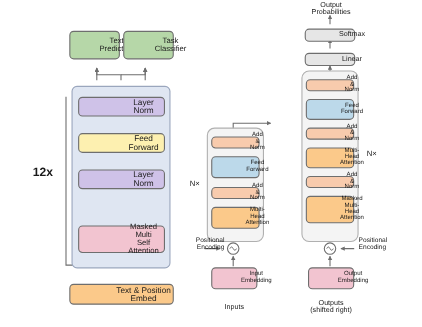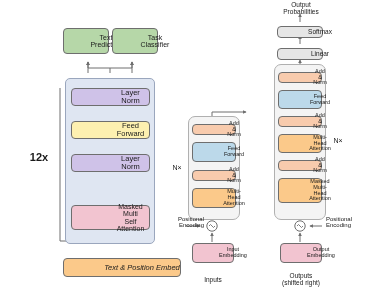--- a/index.html
+++ b/index.html
@@ -125,21 +125,21 @@
 
   <div class="box c-purple" style="left:71px;top:88px;width:79px;height:18px;font-size:7.5px;">Layer Norm</div>
 
   <div class="box c-yellow" style="left:71px;top:121px;width:79px;height:18px;font-size:7.5px;">Feed Forward</div>
 
   <div class="box c-purple" style="left:71px;top:154px;width:79px;height:18px;font-size:7.5px;">Layer Norm</div>
 
   <div class="box c-pink" style="left:71px;top:205px;width:79px;height:25px;font-size:7px;white-space:pre-line;">Masked Multi
 Self Attention</div>
 
-  <div class="box c-orange" style="left:63px;top:258px;width:118px;height:19px;font-size:7.5px;font-style:italic;">Text &amp; Position Embed</div>
+  <div class="box c-orange" style="left:63px;top:258px;width:95px;height:19px;font-size:7.5px;">Text &amp; Position Embed</div>
 
   <div class="lbl" style="left:272px;top:1px;width:58px;font-size:6.5px;white-space:pre-line;">Output
 Probabilities</div>
 
   <div class="box c-grey" style="left:277px;top:26px;width:46px;height:12px;font-size:6.5px;">Softmax</div>
 
   <div class="box c-grey" style="left:277px;top:48px;width:46px;height:12px;font-size:6.5px;">Linear</div>
 
   <div class="panel" style="left:188px;top:116px;width:52px;height:104px;"></div>
 

